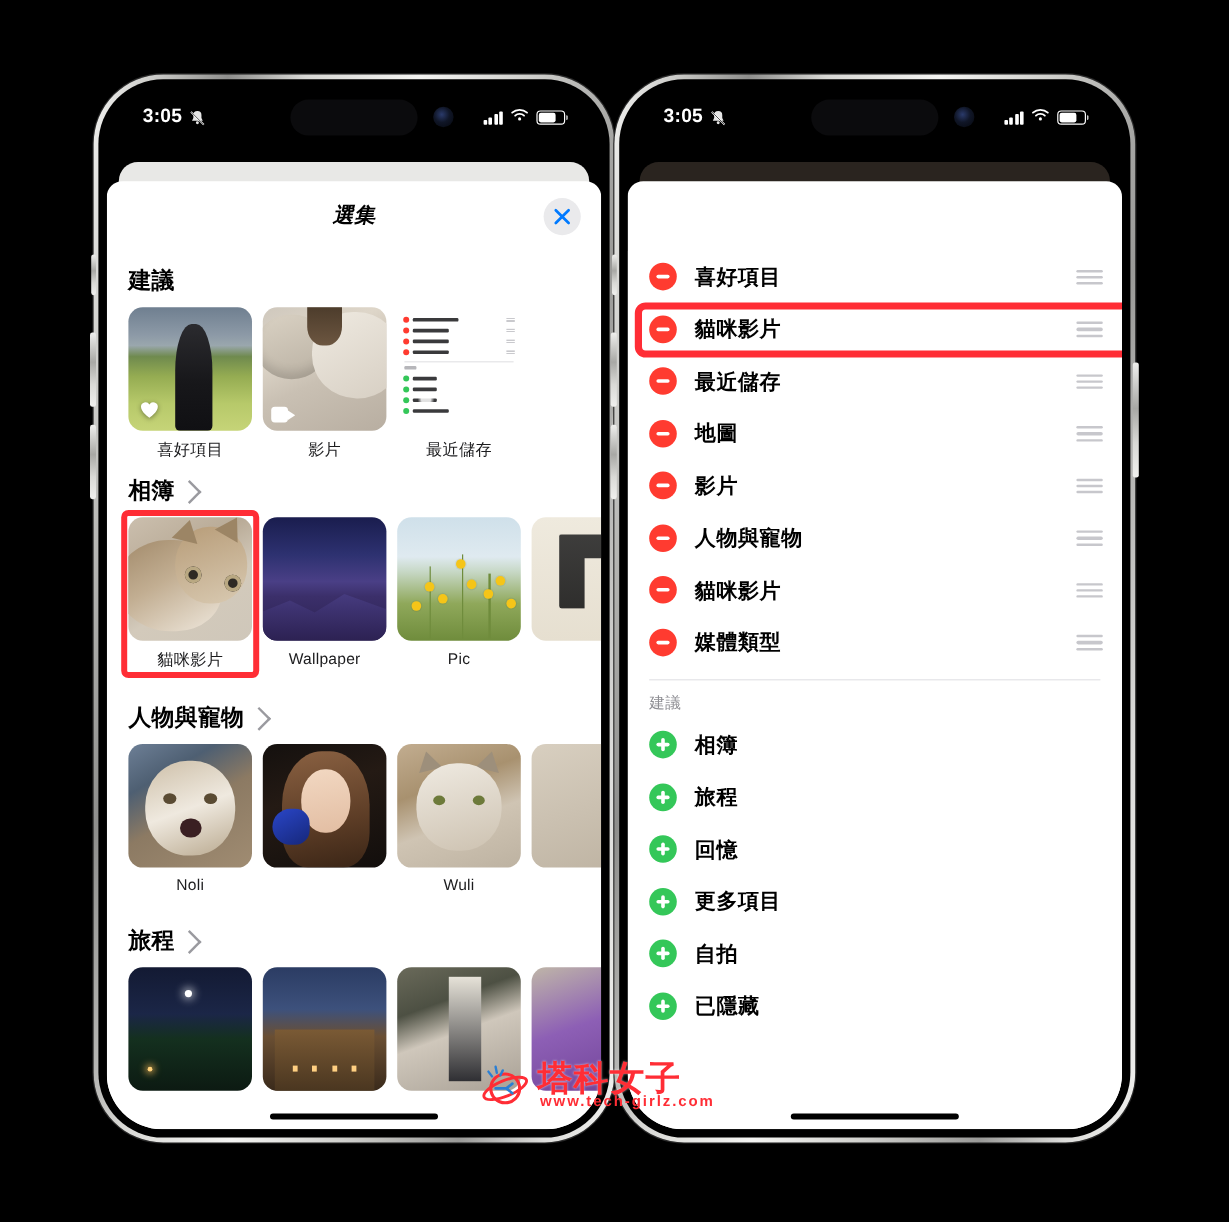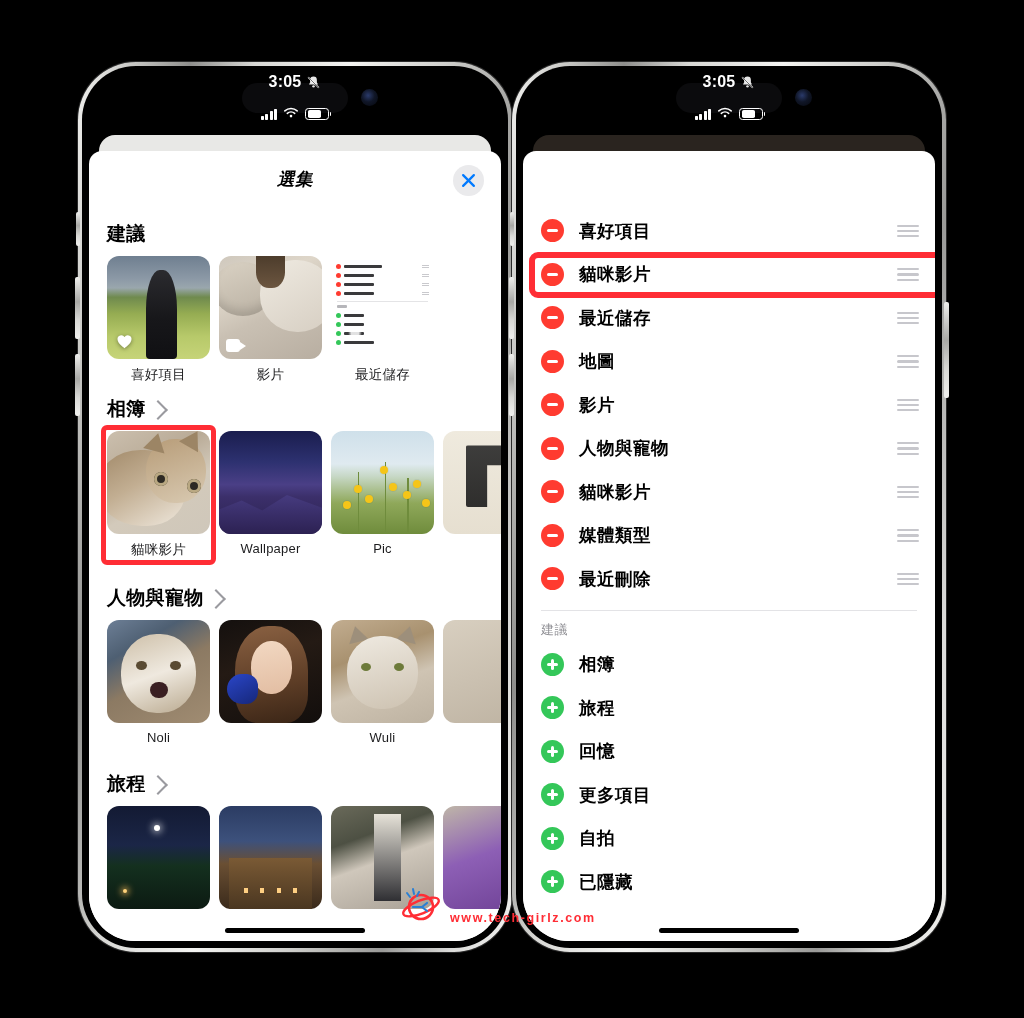--- a/index.html
+++ b/index.html
@@ -34,21 +34,21 @@
   .btn-side{position:absolute;background:linear-gradient(180deg,#efefed,#a8a8a5 40%,#d9d9d6 70%,#f0f0ee);border-radius:2px;}
   .silent{left:-2px;top:150px;width:4px;height:34px;}
   .volup{left:-3px;top:215px;width:5px;height:62px;}
   .voldn{left:-3px;top:292px;width:5px;height:62px;}
   .power{right:-3px;top:240px;width:5px;height:96px;}
 
   
   .statusbar{
     position:absolute;left:0;right:0;top:0;height:50px;color:#fff;
     display:flex;align-items:center;justify-content:space-between;
-    padding:0 30px;box-sizing:border-box;z-index:6;pointer-events:none;flex-direction:column;
+    padding:0 30px;box-sizing:border-box;z-index:6;pointer-events:none;
   }
   .sb-left{display:flex;align-items:center;gap:5px;font-size:16px;font-weight:700;letter-spacing:.2px;}
   .sb-right{display:flex;align-items:center;gap:6px;}
   .bell-mute{position:relative;width:15px;height:15px;}
   .bell-mute svg{display:block;}
   .signal{display:flex;align-items:flex-end;gap:1.5px;height:11px;}
   .signal i{display:block;width:3px;background:#fff;border-radius:.8px;}
   .signal i:nth-child(1){height:4px;}
   .signal i:nth-child(2){height:6px;}
   .signal i:nth-child(3){height:8.5px;}
@@ -639,31 +639,20 @@
                 <i class="bar"></i>
               </span>
             <span class="pinlabel">媒體類型</span>
             <span class="grip">
                 <i></i>
                 <i></i>
                 <i></i>
               </span>
           </div>
 
-          <div class="pinrow">
-            <span class="badge minus">
-                <i class="bar"></i>
-              </span>
-            <span class="pinlabel">最近刪除</span>
-            <span class="grip">
-                <i></i>
-                <i></i>
-                <i></i>
-              </span>
-          </div>
 
           <div class="listsep"></div>
           <div class="subhead">建議</div>
 
           <div class="pinrow">
             <span class="badge plus">
                 <i class="bar"></i>
                 <i class="bar v"></i>
               </span>
             <span class="pinlabel">相簿</span>
@@ -711,16 +700,17 @@
     </div>
   </div>
 
   <div class="watermark">
     <svg class="wm-planet" viewBox="0 0 44 44">
       <circle cx="21" cy="24" r="12" fill="none" stroke="#ff2d35" stroke-width="2.6"></circle>
       <ellipse cx="21" cy="24" rx="19" ry="6.5" fill="none" stroke="#ff2d35" stroke-width="2.4" transform="rotate(-22 21 24)"></ellipse>
       <path d="M13 24 L22 24 M22 24 L27 20 M22 24 L27 28" stroke="#2a7fd4" stroke-width="2.2" fill="none" stroke-linecap="round"></path>
       <path d="M7 10 l3 4 M13 6 l1 5 M19 9 l-2 4" stroke="#2a7fd4" stroke-width="2" stroke-linecap="round"></path>
     </svg>
+    <div class="wm-text">塔科女子</div>
     <div class="wm-url">www.tech-girlz.com</div>
   </div>
 
 </div>
 
 </body></html>

